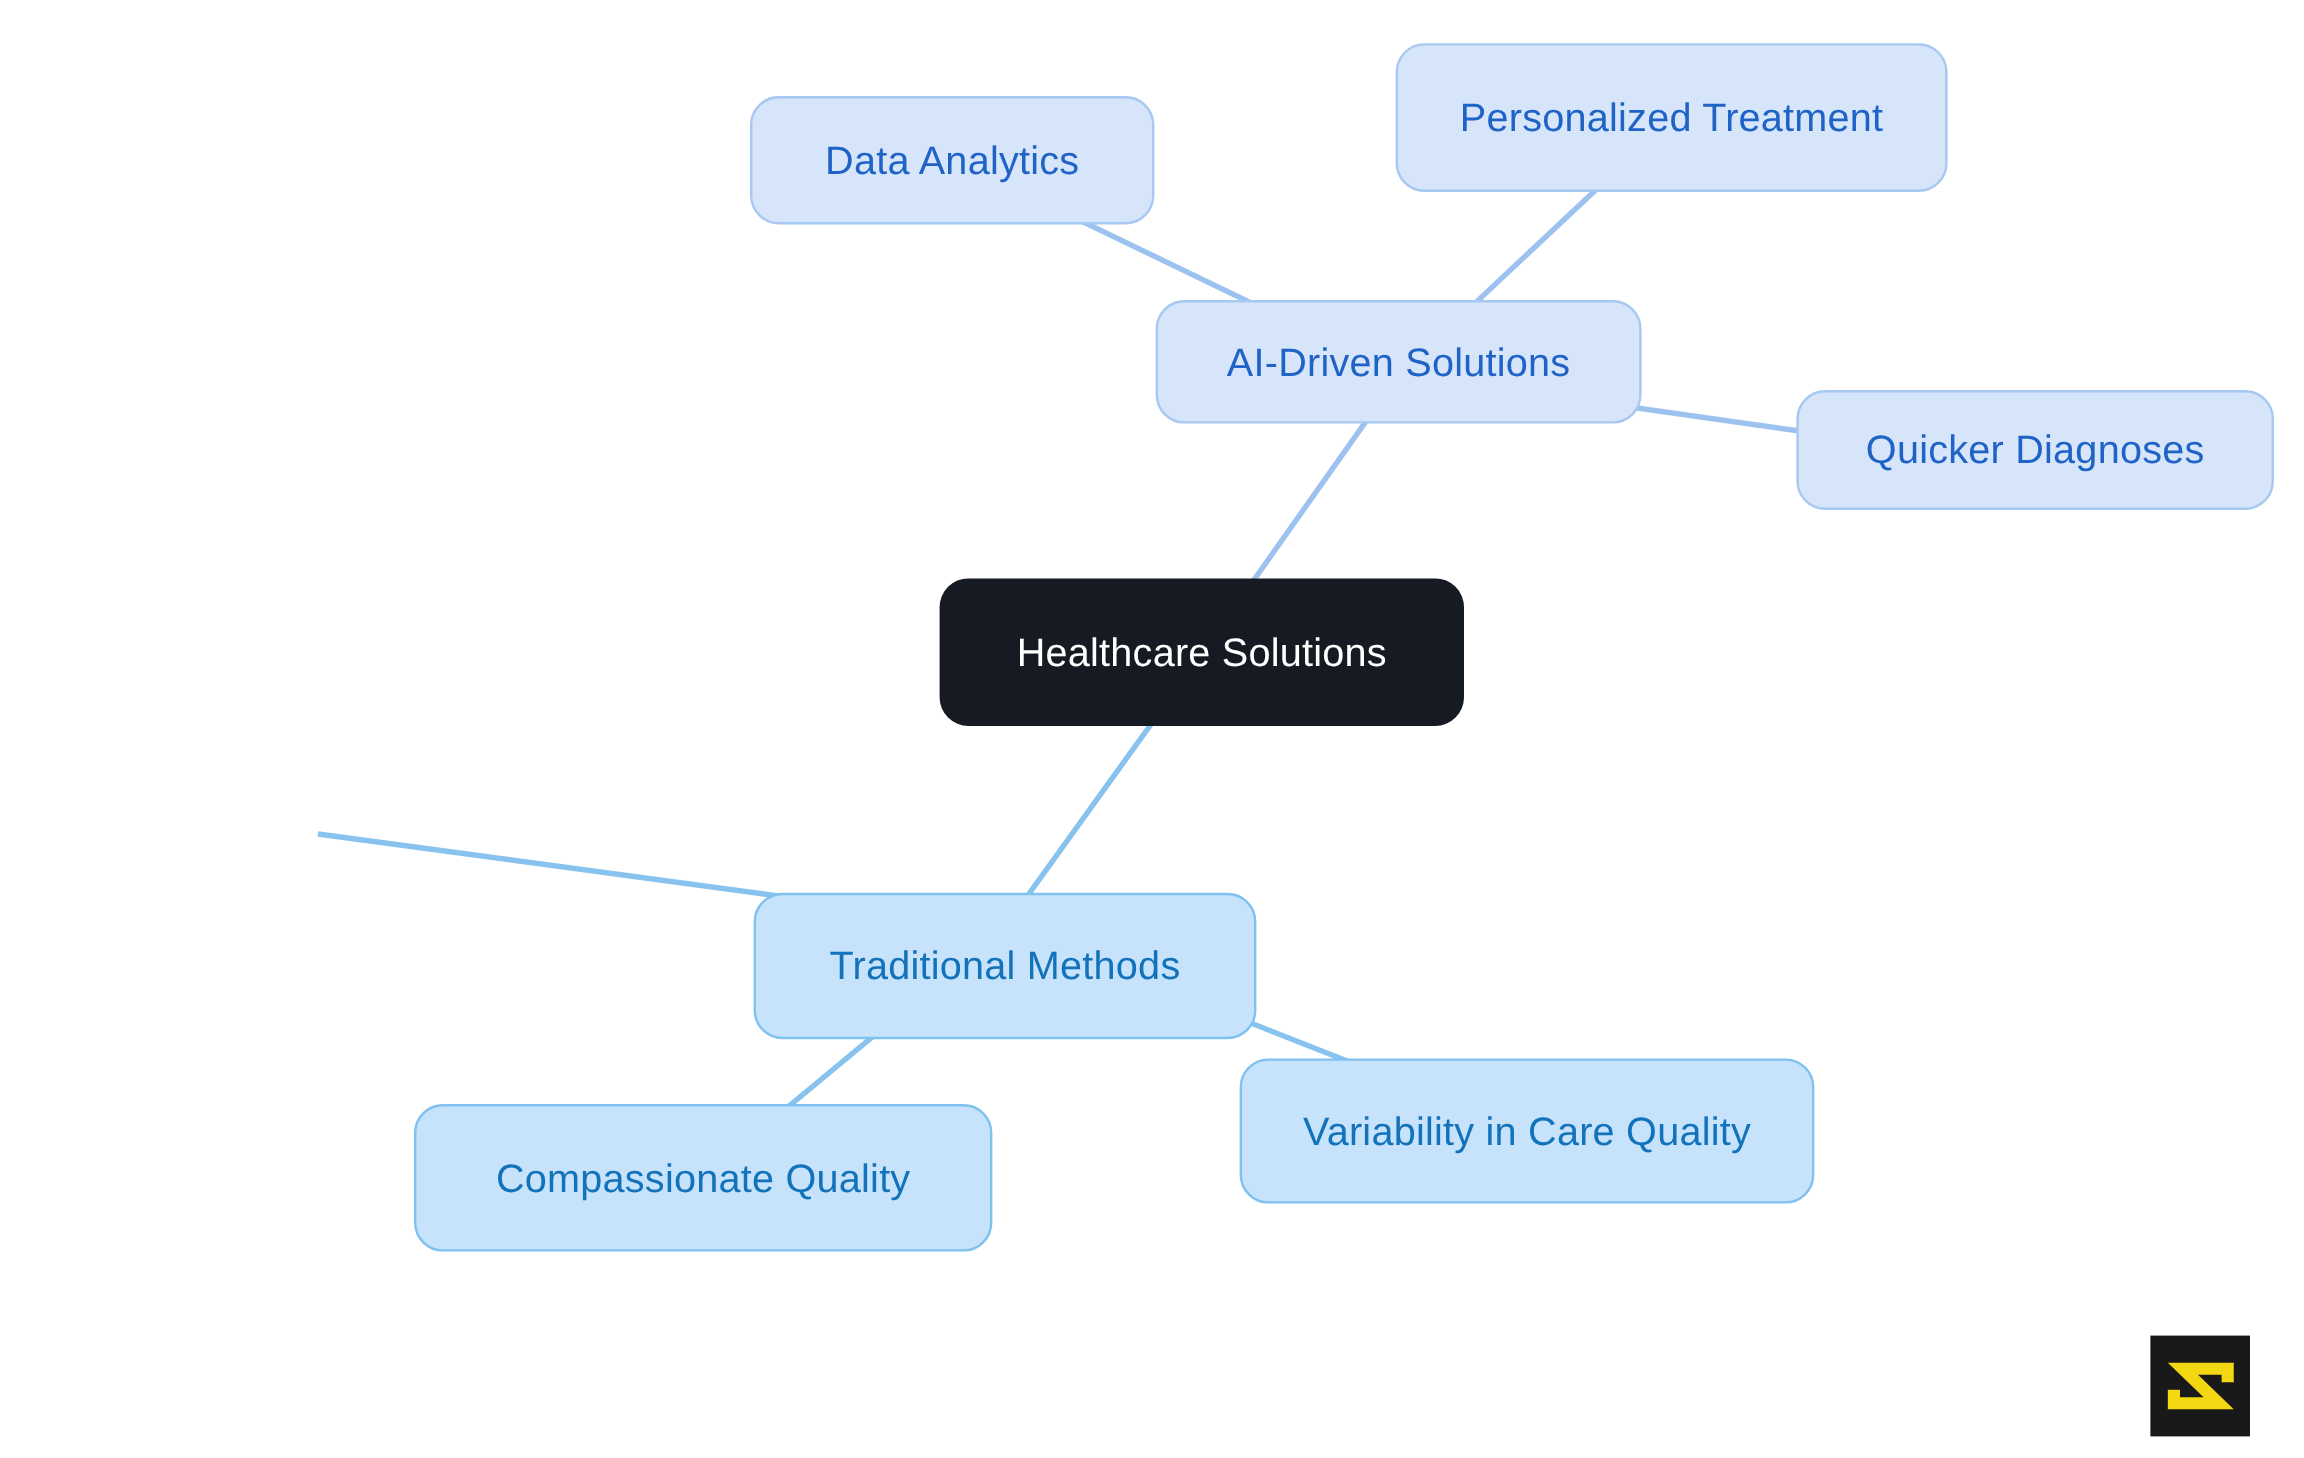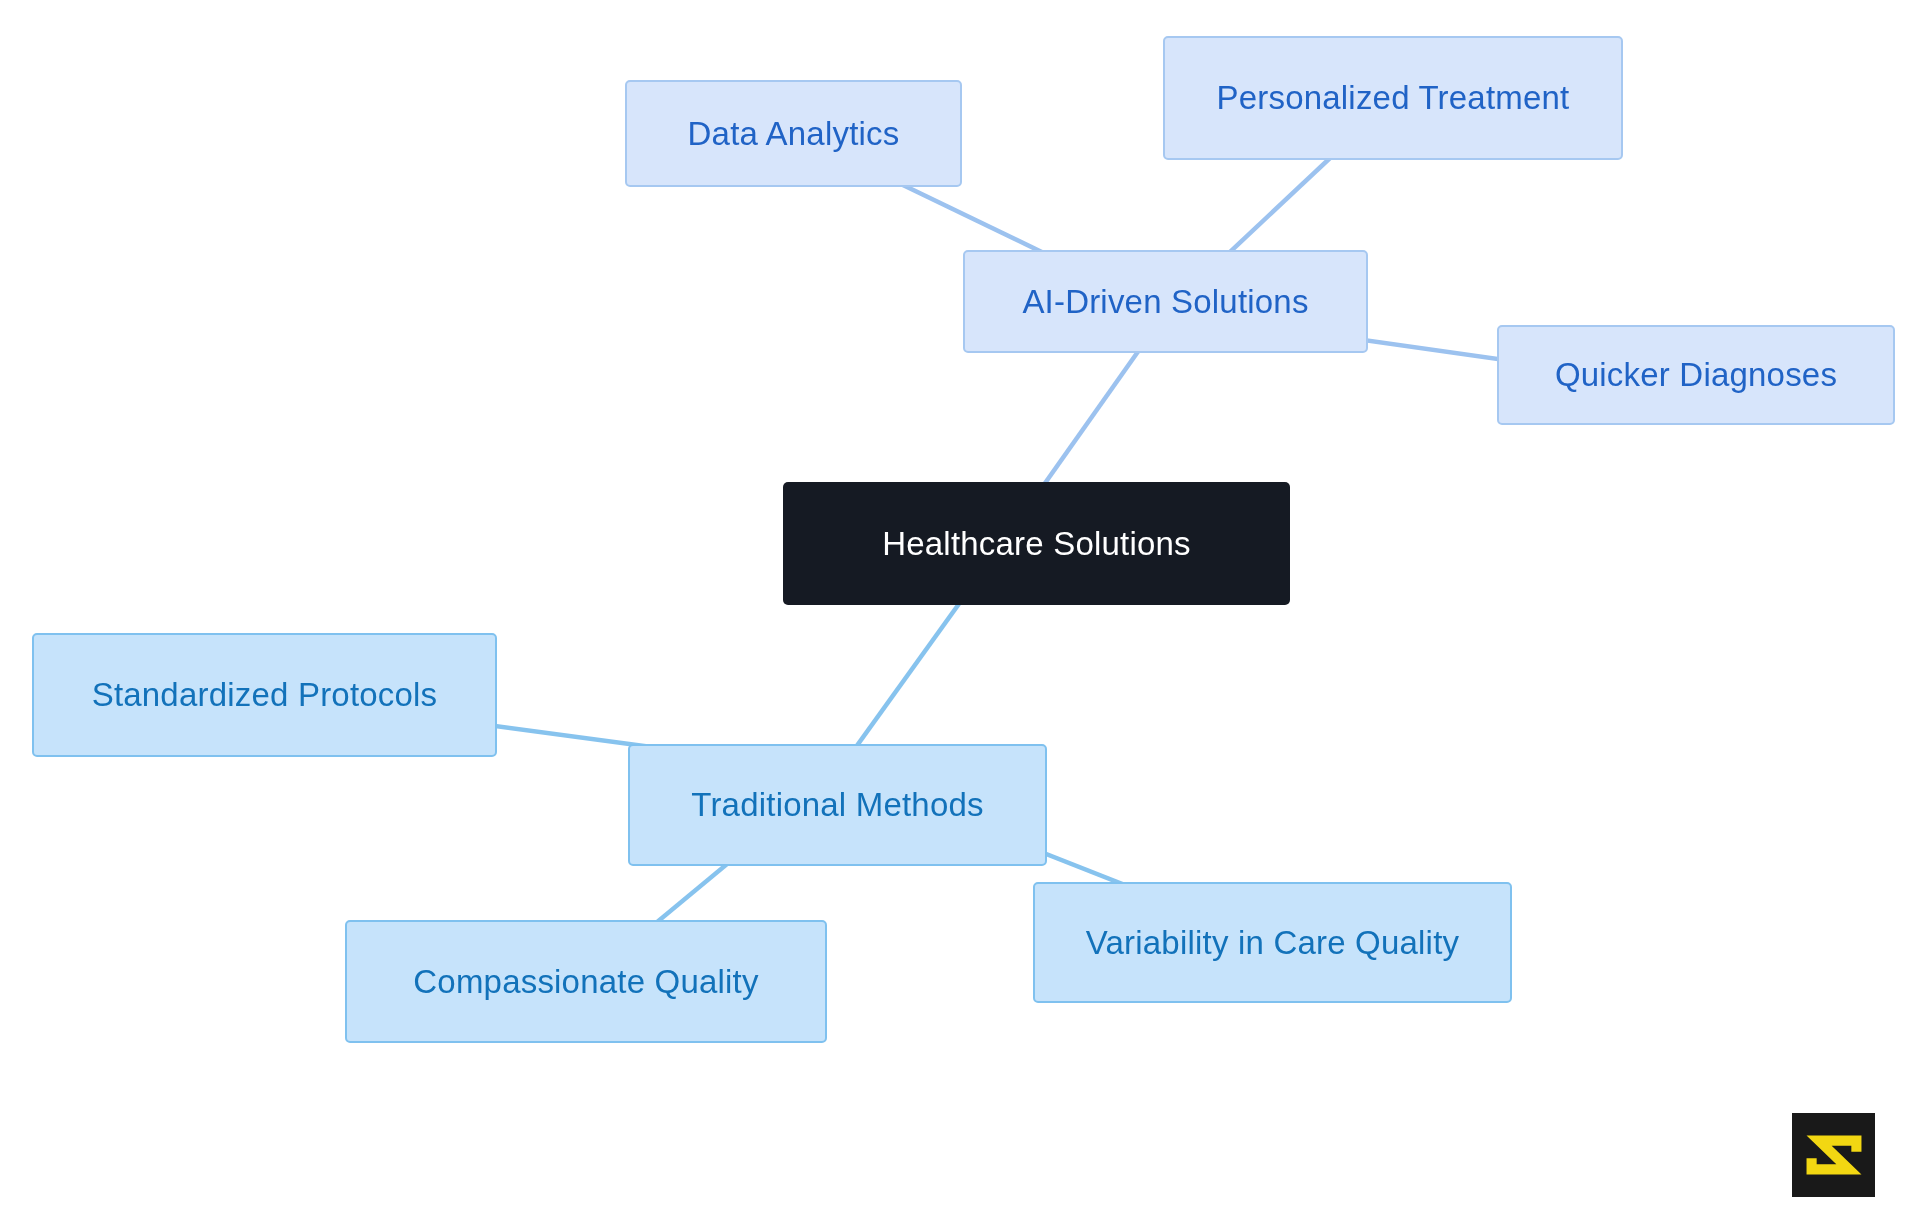--- a/index.html
+++ b/index.html
@@ -23,21 +23,21 @@
     width: 1920px;
     height: 1215px;
   }
   .edge-ai   { stroke: var(--ai_edge);   stroke-width: 4.5px; }
   .edge-trad { stroke: var(--trad_edge); stroke-width: 4.5px; }
   .node {
     position: absolute;
     display: flex;
     align-items: center;
     justify-content: center;
-    border-radius: 5px;
+    border-radius: 24px;
     font-size: 33px;
     letter-spacing: 0.2px;
     white-space: nowrap;
     box-sizing: border-box;
     cursor: default;
   }
   .node-root {
     background: var(--root_fill);
     color: var(--root_text);
   }
@@ -74,21 +74,21 @@
     <line class="edge-ai" x1="1002" y1="544" x2="1166" y2="312"></line>
     <line class="edge-ai" x1="1166" y1="312" x2="793" y2="132"></line>
     <line class="edge-ai" x1="1166" y1="312" x2="1393" y2="99"></line>
     <line class="edge-ai" x1="1166" y1="312" x2="1696" y2="387"></line>
     <line class="edge-trad" x1="1002" y1="544" x2="838" y2="772"></line>
     <line class="edge-trad" x1="838" y1="772" x2="265" y2="695"></line>
     <line class="edge-trad" x1="838" y1="772" x2="586" y2="981"></line>
     <line class="edge-trad" x1="838" y1="772" x2="1272" y2="943"></line>
   </svg>
 
-  <div class="node node-root" style="left:783px; top:482px; width:507px; height:123px">
+  <div class="node node-root" style="left:783px; top:482px; width:437px; height:123px">
     <span>Healthcare Solutions</span>
   </div>
 
   <div class="node branch-ai" style="left:963px; top:250px; width:405px; height:103px">
     <span>AI-Driven Solutions</span>
   </div>
 
   <div class="node branch-ai" style="left:625px; top:80px; width:337px; height:107px">
     <span>Data Analytics</span>
   </div>
@@ -98,23 +98,20 @@
   </div>
 
   <div class="node branch-ai" style="left:1497px; top:325px; width:398px; height:100px">
     <span>Quicker Diagnoses</span>
   </div>
 
   <div class="node branch-trad" style="left:628px; top:744px; width:419px; height:122px">
     <span>Traditional Methods</span>
   </div>
 
-  <div class="node branch-trad" style="left:32px; top:633px; width:465px; height:124px">
-    <span>Standardized Protocols</span>
-  </div>
 
   <div class="node branch-trad" style="left:345px; top:920px; width:482px; height:123px">
     <span>Compassionate Quality</span>
   </div>
 
   <div class="node branch-trad" style="left:1033px; top:882px; width:479px; height:121px">
     <span>Variability in Care Quality</span>
   </div>
 
   <div class="logo">

